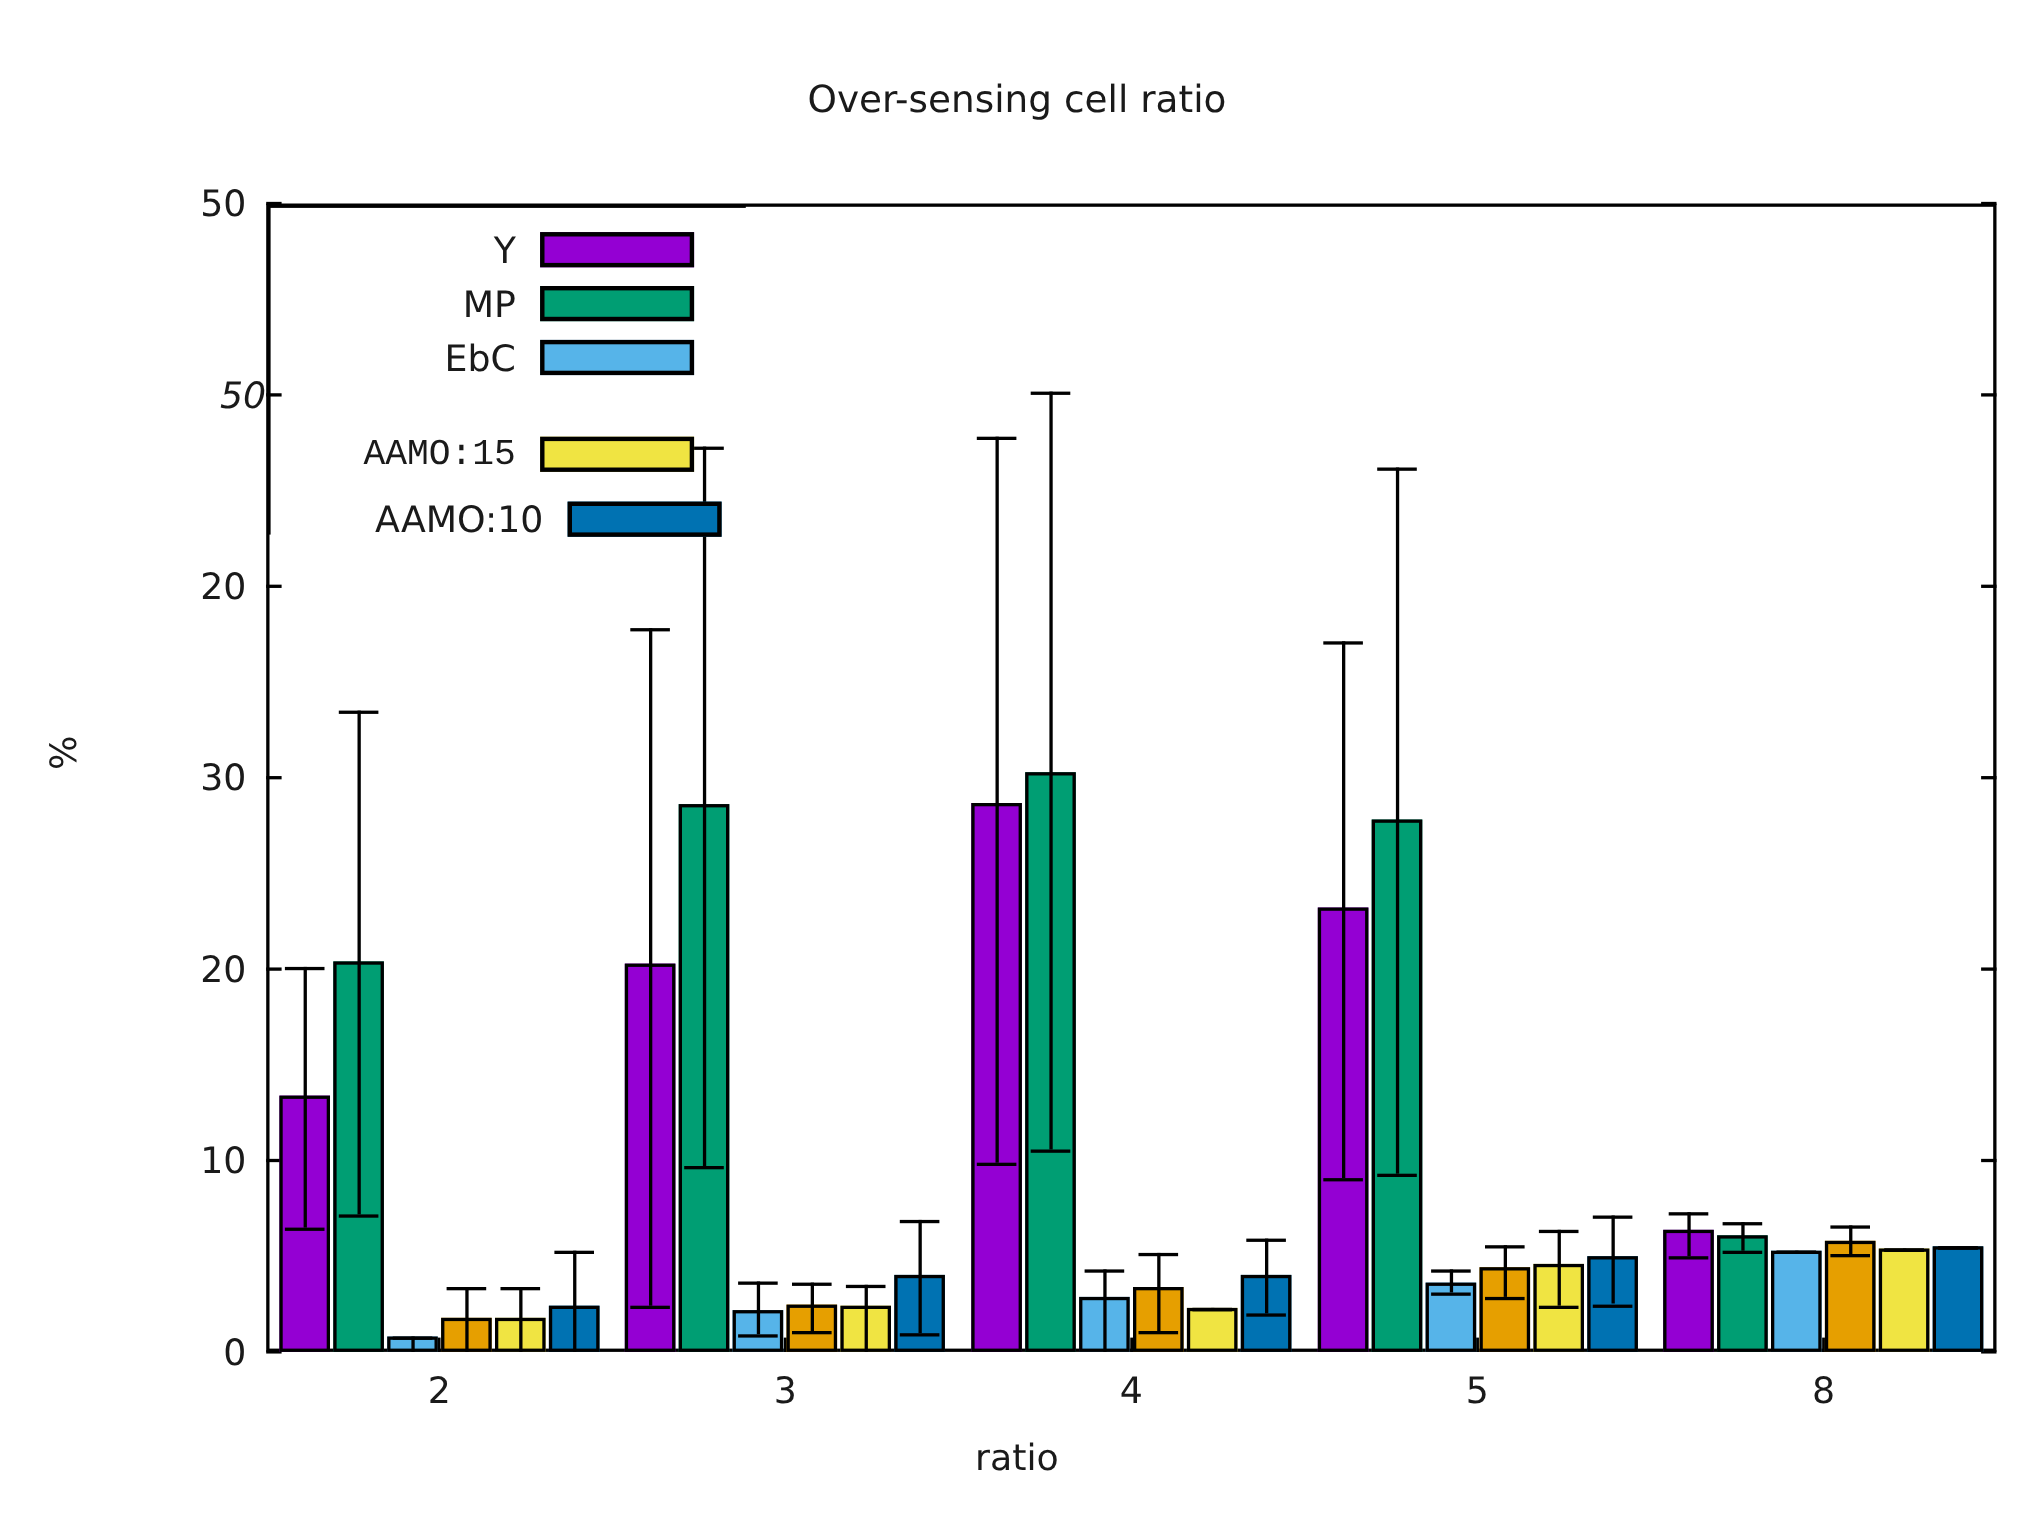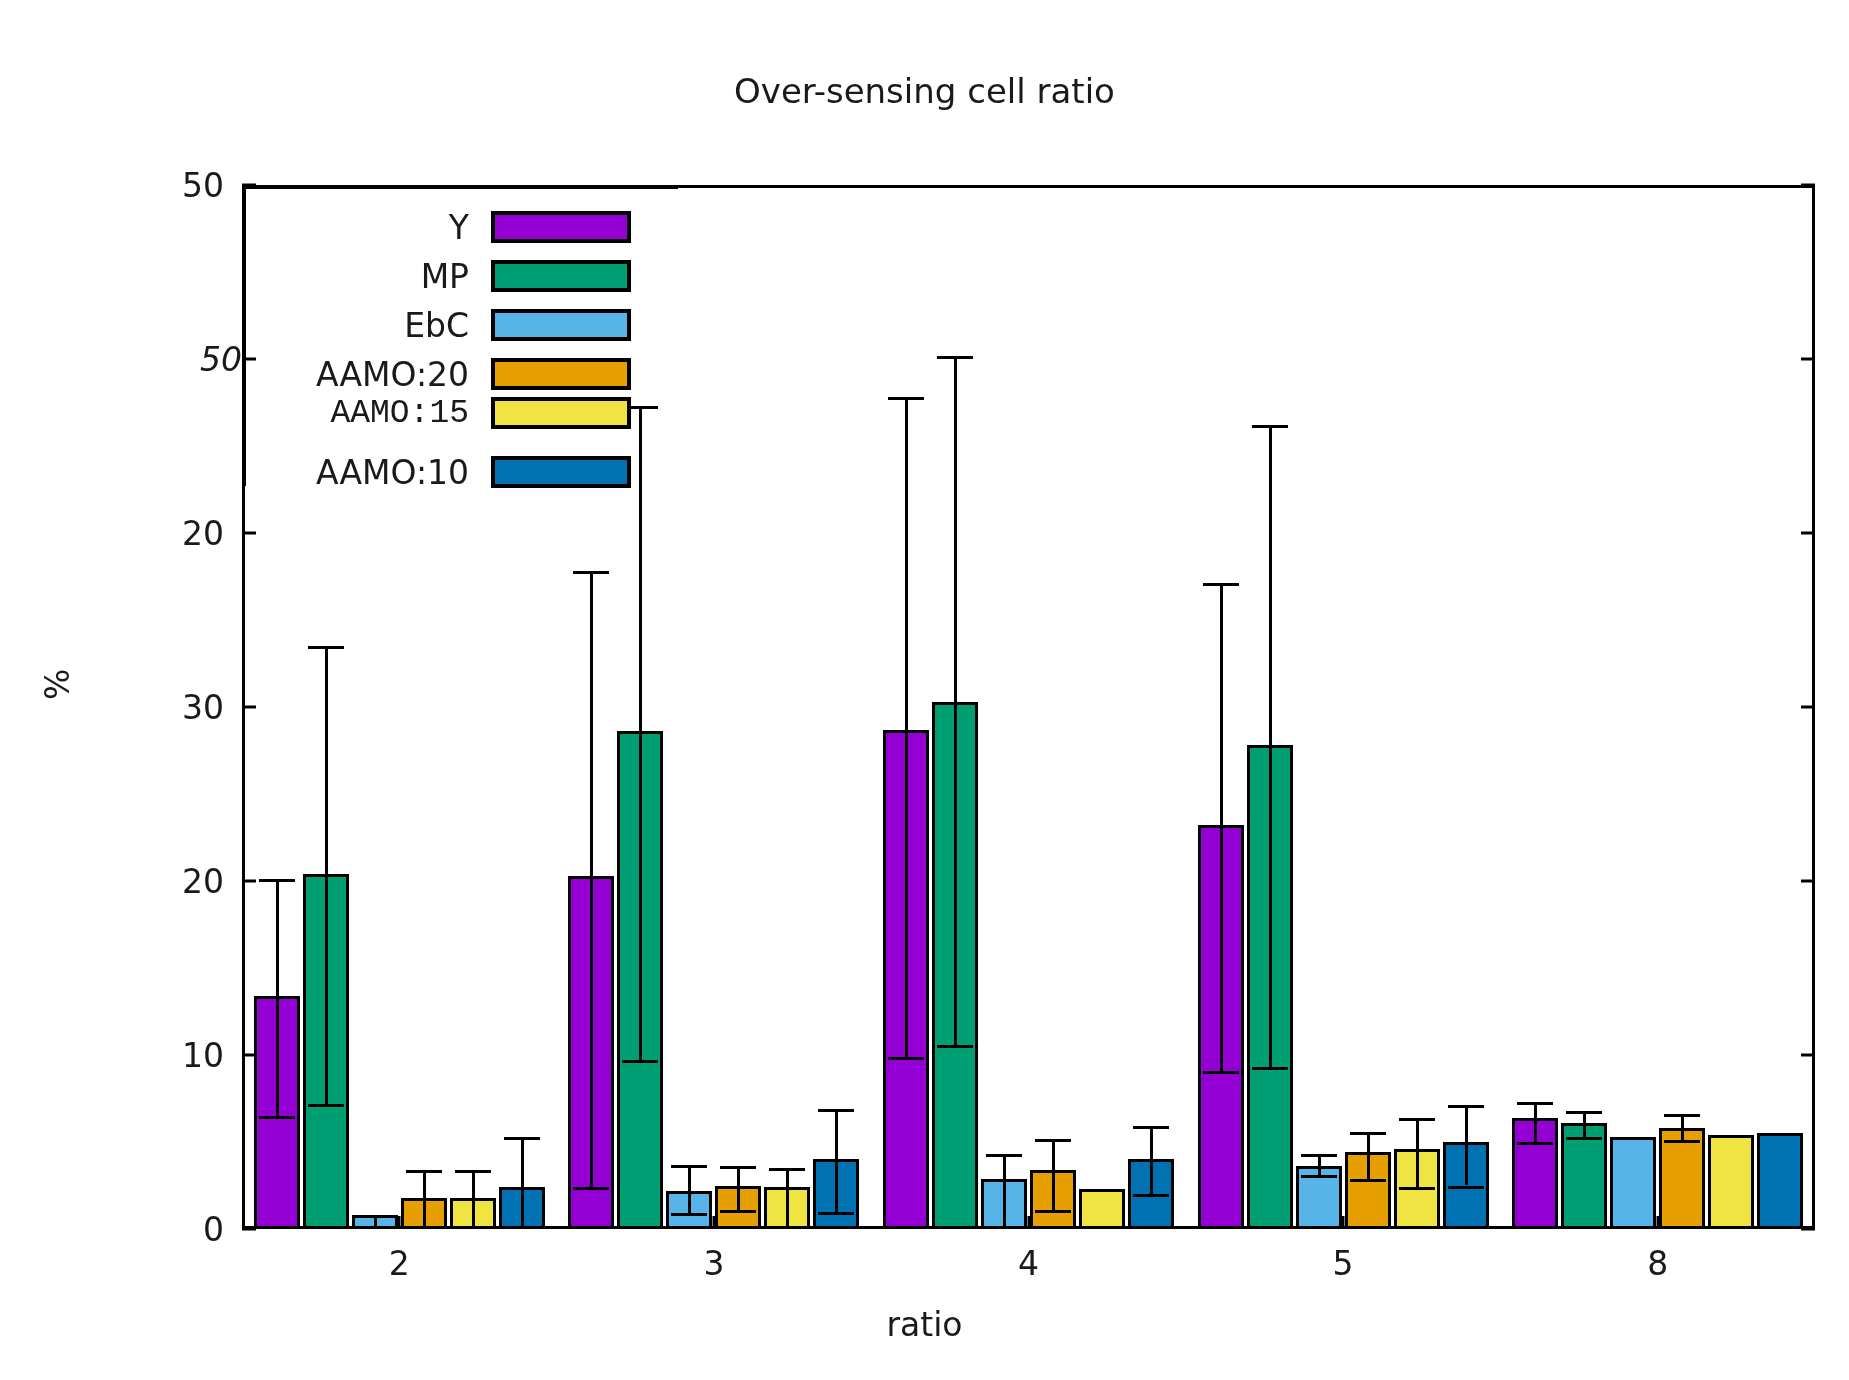--- a/index.html
+++ b/index.html
@@ -203,26 +203,22 @@
         <div class="leg-sw" style="background: rgb(148, 0, 211);"></div>
       </div>
       <div class="leg-row" style="top: 67px;">
         <div class="leg-txt">MP</div>
         <div class="leg-sw" style="background: rgb(0, 158, 115);"></div>
       </div>
       <div class="leg-row" style="top: 116px;">
         <div class="leg-txt">EbC</div>
         <div class="leg-sw" style="background: rgb(86, 180, 233);"></div>
       </div>
-      <div class="leg-row" style="top: 165px;">
-        <div class="leg-txt">AAMO:20</div>
-        <div class="leg-sw" style="background: rgb(230, 159, 0);"></div>
-      </div>
       <div class="leg-row" style="top: 204px; font-family: Liberation Mono, monospace;">
         <div class="leg-txt">AAMO:15</div>
         <div class="leg-sw" style="background: rgb(240, 228, 66);"></div>
       </div>
-      <div class="leg-row" style="top: 263px;">
+      <div class="leg-row" style="top: 263px; justify-content: center;">
         <div class="leg-txt">AAMO:10</div>
         <div class="leg-sw" style="background: rgb(0, 114, 178);"></div>
       </div>
     </div>
 </div>
 
 </body></html>

